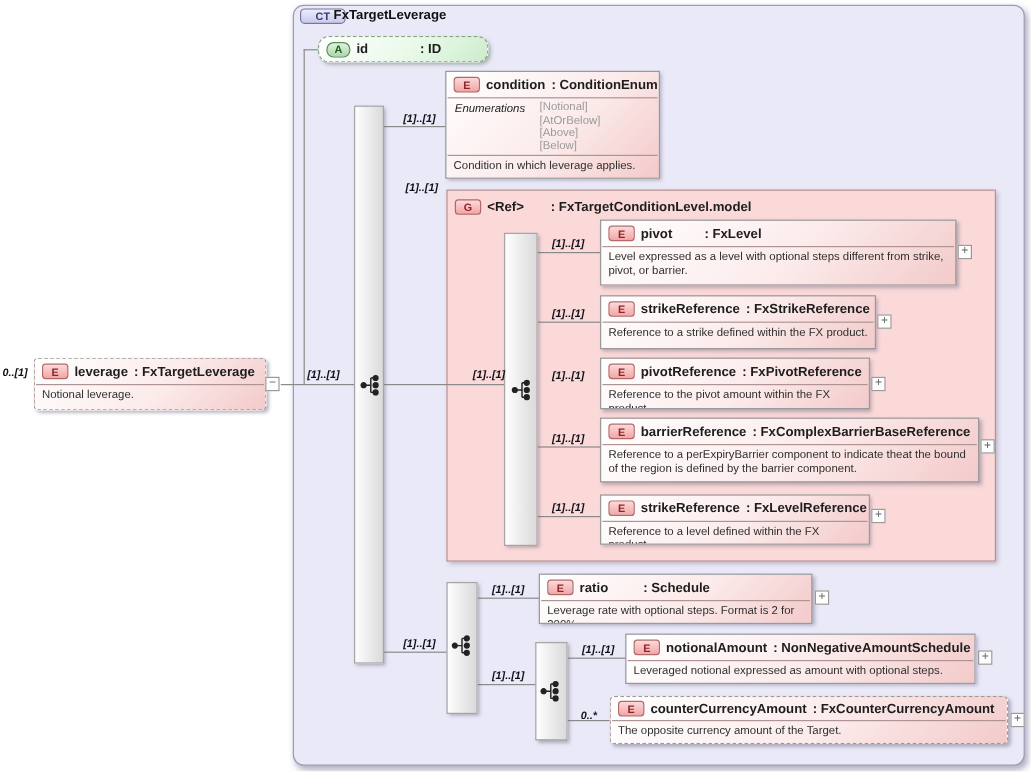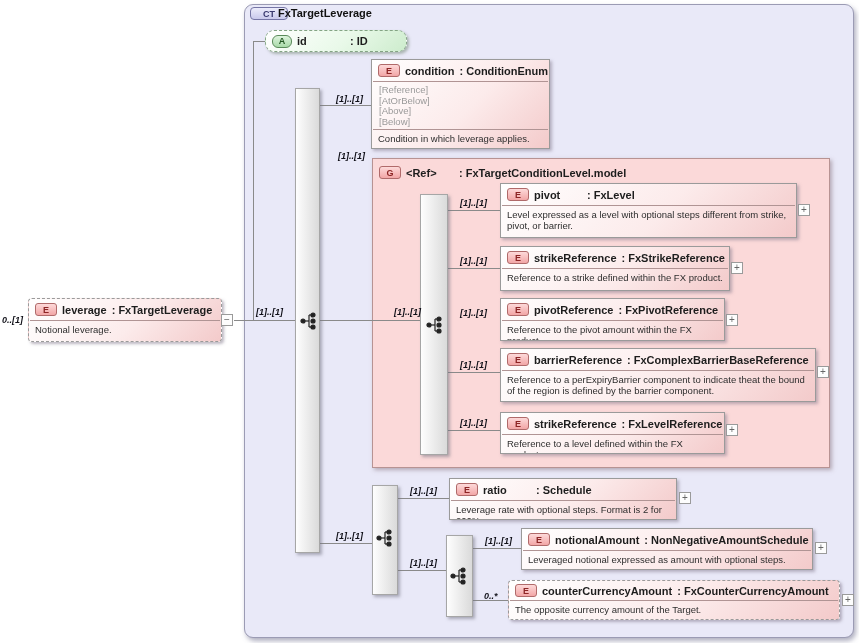--- a/index.html
+++ b/index.html
@@ -120,21 +120,21 @@
     </svg>
 
   <div class="idbox" style="left:265px;top:30px;width:142px;height:22px;">
     <div class="hdr" style="height:20px;">
       <span class="badge a">A</span>
       <span class="nm name-pad">id</span>
       <span class="tp">: ID</span>
     </div>
   </div>
 
-  <div class="card" style="left:2px;top:315px;">0..[1]</div>
+  <div class="card" style="left:2px;top:305px;">0..[1]</div>
   <div class="ebox dashed" style="left:28px;top:298px;width:194px;height:44px;">
     <div class="hdr">
       <span class="badge e">E</span>
       <span class="nm">leverage</span>
       <span class="tp">: FxTargetLeverage</span>
     </div>
     <div class="sep"></div>
     <div class="doc">Notional leverage.</div>
   </div>
   <div class="pm" style="left:221px;top:314px;">−</div>
@@ -142,22 +142,23 @@
 
   <div class="card" style="left:336px;top:94px;">[1]..[1]</div>
   <div class="ebox" style="left:371px;top:59px;width:179px;height:90px;">
     <div class="hdr">
       <span class="badge e">E</span>
       <span class="nm">condition</span>
       <span class="tp">: ConditionEnum</span>
     </div>
     <div class="sep"></div>
     <div class="enum-wrap">
+      <div class="enum-label">Enumerations</div>
       <div class="enum-vals">
-        <div>[Reference]</div>
+        <div>[Notional]</div>
         <div>[AtOrBelow]</div>
         <div>[Above]</div>
         <div>[Below]</div>
       </div>
     </div>
     <div class="sep"></div>
     <div class="doc">Condition in which leverage applies.</div>
   </div>
 
   <div class="card" style="left:338px;top:151px;">[1]..[1]</div>

